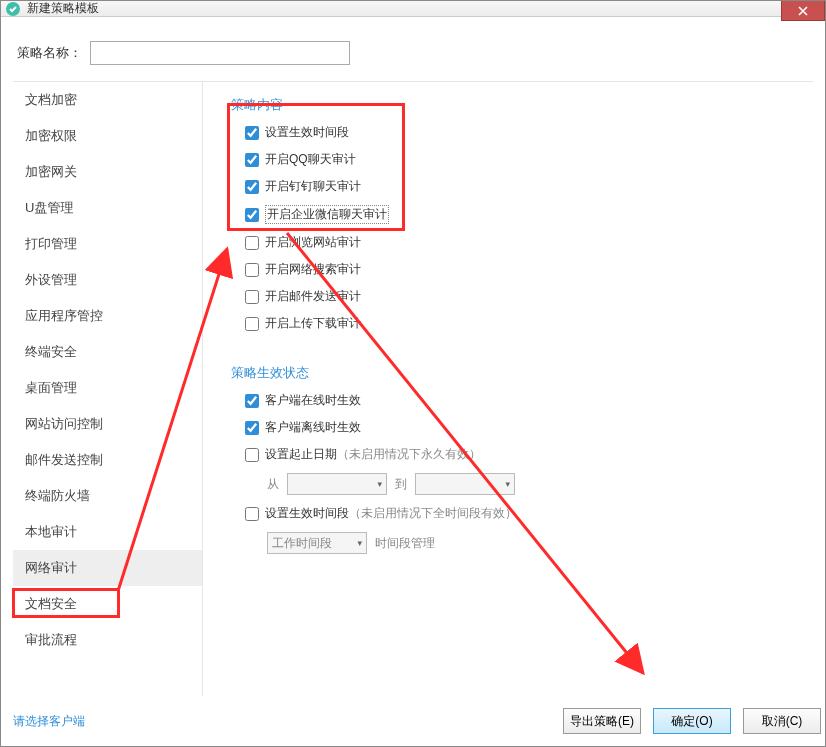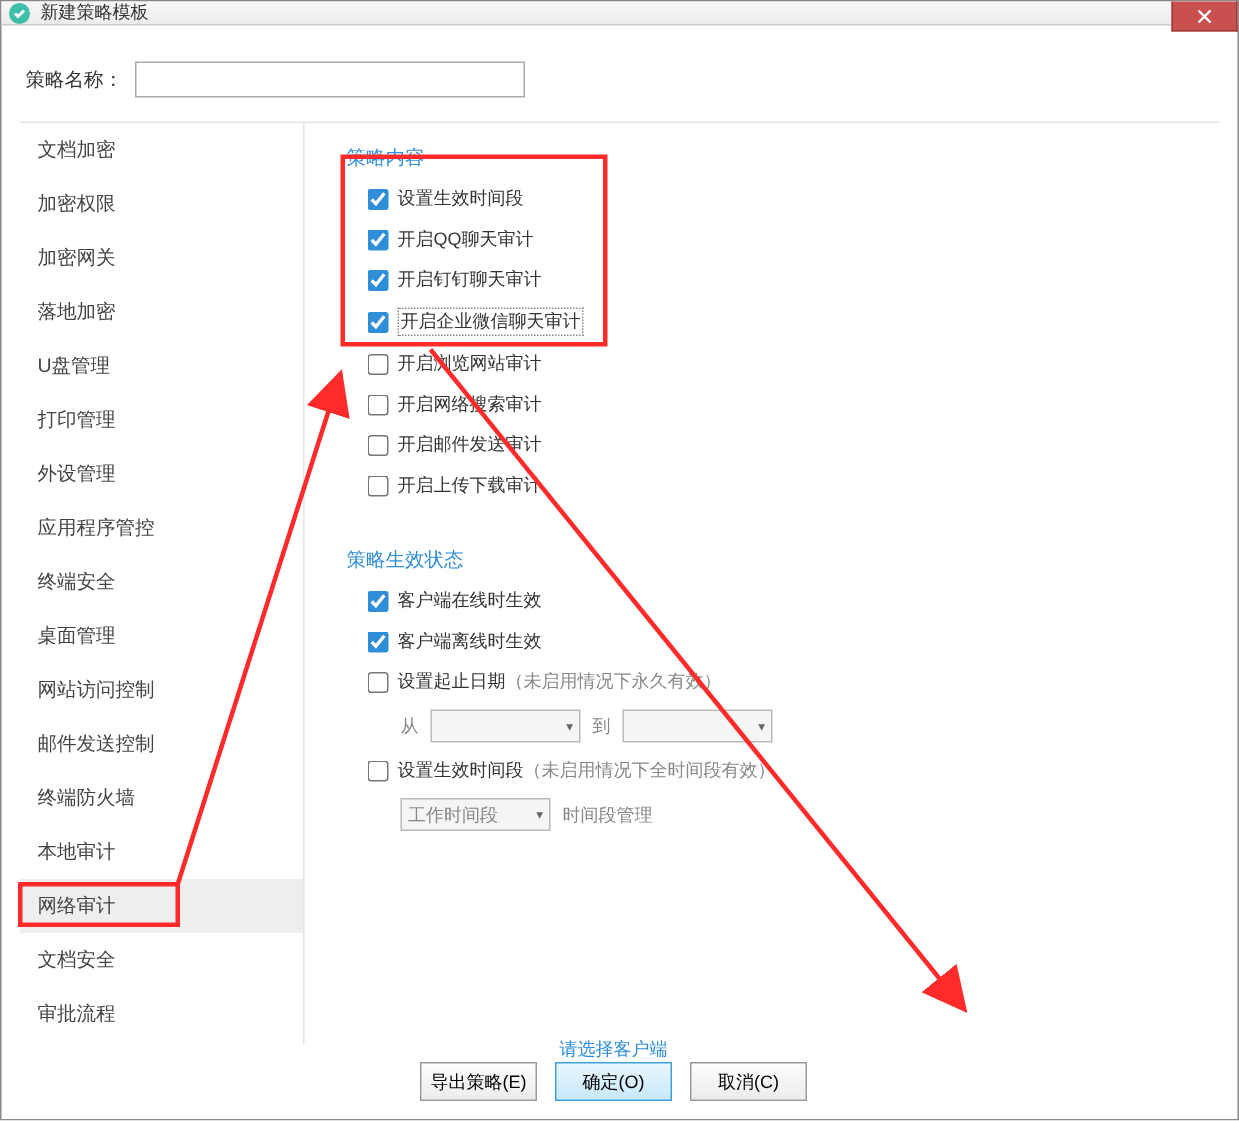--- a/index.html
+++ b/index.html
@@ -23,21 +23,21 @@
 .check-row { display: flex; align-items: center; margin-bottom: 10px; margin-left: 14px; font-size: 12px; color: #333; }
 .check-row input[type=checkbox] { width: 14px; height: 14px; margin-right: 6px; accent-color: #2f8ed8; }
 .check-row.dotted span { border: 1px dotted #888; padding: 0 1px; }
 .hint { color: #888; font-size: 12px; }
 .date-row { display: flex; align-items: center; margin-left: 36px; margin-bottom: 10px; gap: 8px; }
 .date-input { width: 100px; height: 22px; border: 1px solid #bbb; background: #f5f5f5; position: relative; display: inline-flex; align-items: center; justify-content: flex-end; padding-right: 4px; }
 .date-input .arrow { font-size: 9px; color: #666; }
 .combo { width: 100px; height: 22px; border: 1px solid #bbb; background: #f5f5f5; display: inline-flex; align-items: center; justify-content: space-between; padding: 0 4px; color: #888; font-size: 12px; }
 .combo .arrow { font-size: 9px; color: #666; }
 .section-gap { height: 22px; }
-.footer { position: absolute; bottom: 12px; left: 12px; right: 20px; display: flex; align-items: center; justify-content: space-between; flex-direction: column; }
+.footer { position: absolute; bottom: 12px; left: 12px; right: 4px; display: flex; align-items: center; justify-content: space-between; }
 .footer-link { color: #2f8ed8; font-size: 12px; cursor: pointer; }
 .btn-group { display: flex; gap: 12px; }
 .btn { min-width: 78px; height: 26px; border: 1px solid #999; background: linear-gradient(#fdfdfd,#ececec); font-size: 12px; cursor: pointer; display: inline-flex; align-items: center; justify-content: center; }
 .btn.primary { border: 1px solid #3b9fdc; background: linear-gradient(#eaf6fd,#c7e9fb); text-align: center; }
 .redbox { position: absolute; border: 3px solid #ff2a2a; pointer-events: none; }
 .arrow-svg { position: absolute; pointer-events: none; }
 </style>
 </head>
 <body>
 
@@ -59,21 +59,20 @@
     <div class="name-row">
       <span class="name-label">策略名称：</span>
       <input class="name-input" type="text" value="" style="">
     </div>
 
     <div class="body">
       <div class="sidebar" id="sidebar">
           <div class="sidebar-item">文档加密</div>
           <div class="sidebar-item">加密权限</div>
           <div class="sidebar-item">加密网关</div>
-          <div class="sidebar-item">落地加密</div>
           <div class="sidebar-item">U盘管理</div>
           <div class="sidebar-item">打印管理</div>
           <div class="sidebar-item">外设管理</div>
           <div class="sidebar-item">应用程序管控</div>
           <div class="sidebar-item">终端安全</div>
           <div class="sidebar-item">桌面管理</div>
           <div class="sidebar-item">网站访问控制</div>
           <div class="sidebar-item">邮件发送控制</div>
           <div class="sidebar-item">终端防火墙</div>
           <div class="sidebar-item">本地审计</div>

